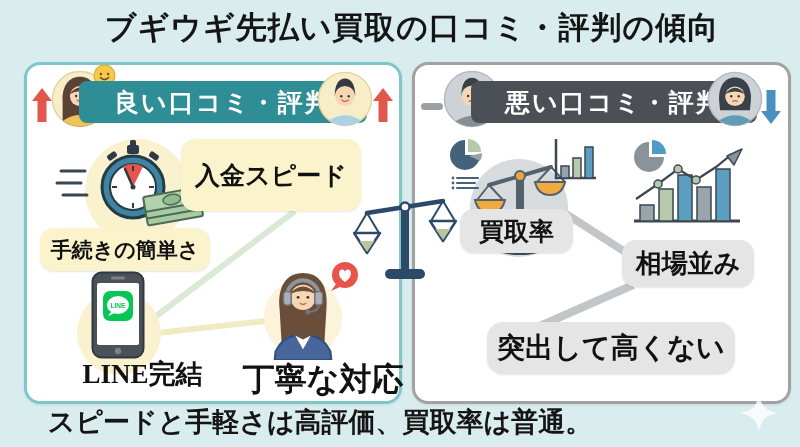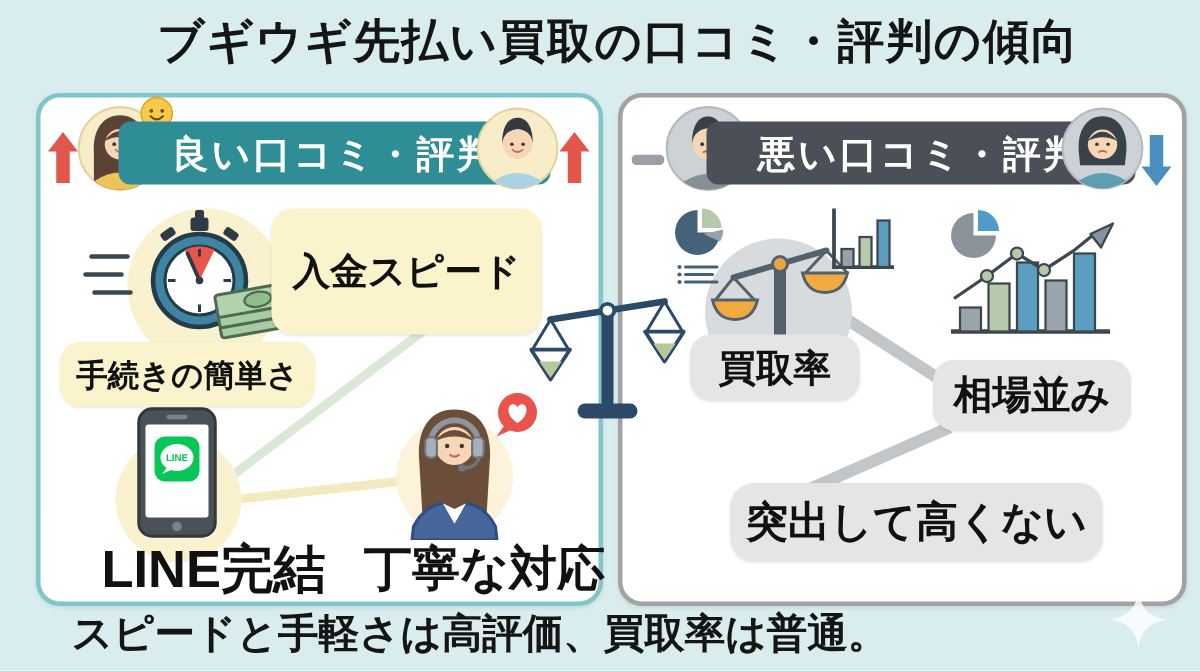--- a/index.html
+++ b/index.html
@@ -9,27 +9,27 @@
   #title{left:12px;top:7px;width:800px;text-align:center;font-size:31px;font-weight:900;color:#151515;letter-spacing:1px;}
   .panel{border-radius:16px;background:#ffffff;}
   #good-panel{left:24px;top:62px;width:372px;height:336px;border:3px solid #7fc6ca;box-shadow:0 1px 3px rgba(0,0,0,.08);}
   #bad-panel{left:412px;top:62px;width:373px;height:336px;border:3px solid #a2a2a2;box-shadow:0 1px 3px rgba(0,0,0,.08);}
   .banner{height:42px;border-radius:8px;display:flex;align-items:center;justify-content:center;color:#fff;font-weight:900;font-size:25px;letter-spacing:2px;}
   #good-banner{left:52px;top:16px;width:288px;background:#2f8d96;}
   #bad-banner{left:56px;top:16px;width:286px;background:#4b5056;}
   .box{display:flex;align-items:center;justify-content:center;font-weight:900;color:#111;border-radius:14px;box-shadow:0 1px 2px rgba(0,0,0,.10);}
   .ybox{background:#fbf3cb;}
   .gbox{background:#e5e5e5;}
-  #deposit-box{left:154px;top:74px;width:180px;height:84px;flex-direction:column;font-size:25px;line-height:1.3;}
+  #deposit-box{left:154px;top:74px;width:180px;height:72px;flex-direction:column;font-size:25px;line-height:1.3;}
   #easy-box{left:13px;top:163px;width:170px;height:43px;font-size:21px;justify-content:center;}
-  #rate-box{left:45px;top:158px;width:113px;height:44px;font-size:25px;}
+  #rate-box{left:45px;top:144px;width:113px;height:44px;font-size:25px;}
   #market-box{left:207px;top:175px;width:132px;height:47px;font-size:26px;}
   #notout-box{left:72px;top:257px;width:248px;height:52px;font-size:28px;border-radius:16px;}
   .nodelabel{font-weight:900;color:#111;text-align:center;}
-  #line-label{left:28px;top:291px;width:175px;font-size:35px;}
+  #line-label{left:28px;top:291px;width:175px;font-size:27px;font-family:Liberation Serif, serif;}
   #polite-label{left:212px;top:293px;width:168px;font-size:32px;}
   #footer{left:0;top:404px;width:640px;text-align:center;font-size:27px;font-weight:900;color:#151515;}
   .circ{border-radius:50%;}
   svg{display:block;}
 </style>
 </head>
 <body>
 
 <div id="canvas">
 

